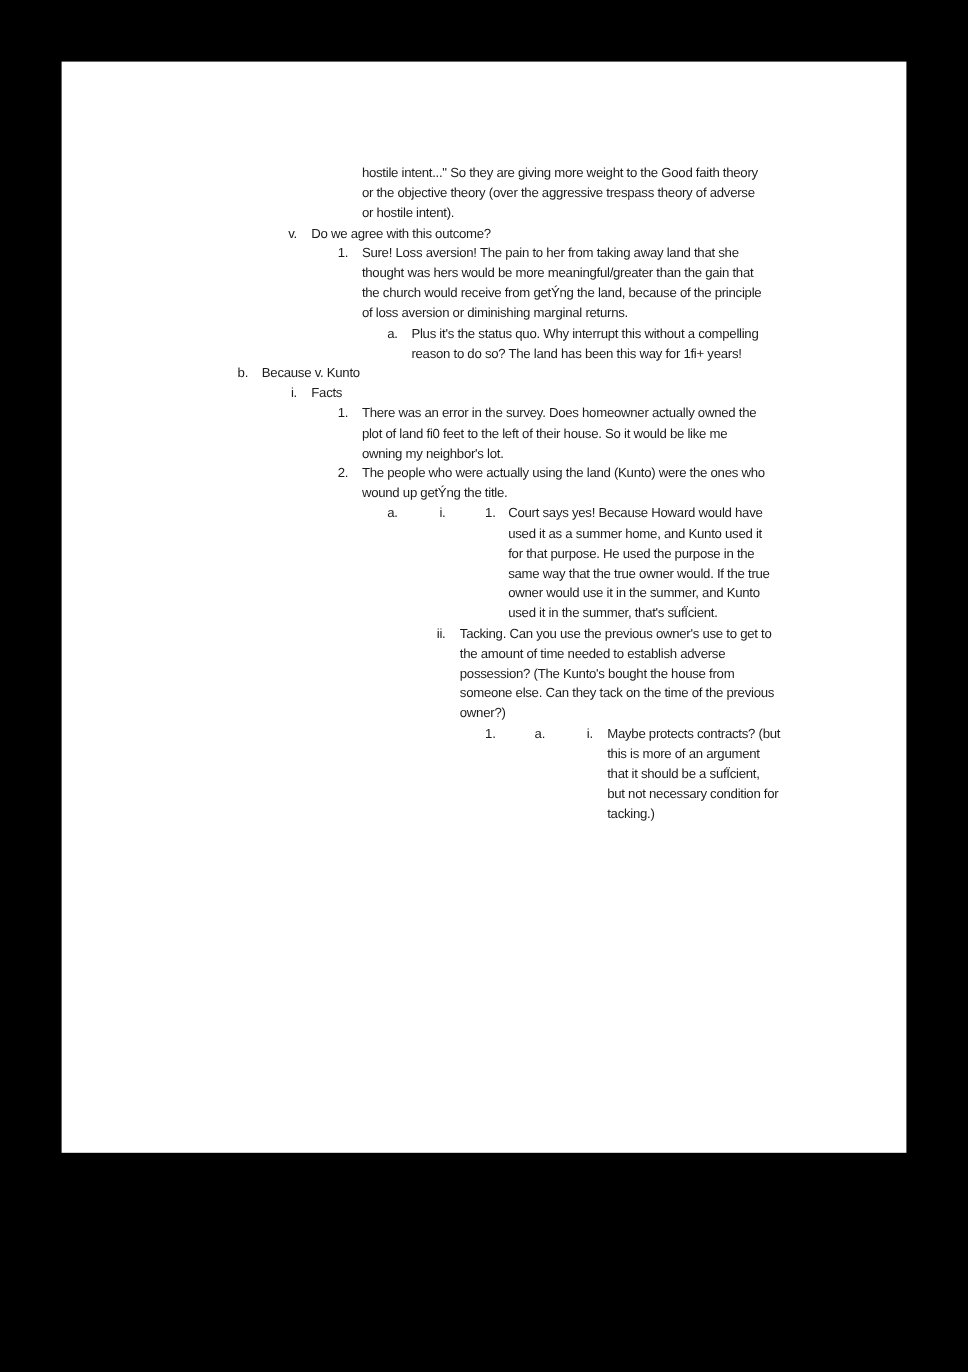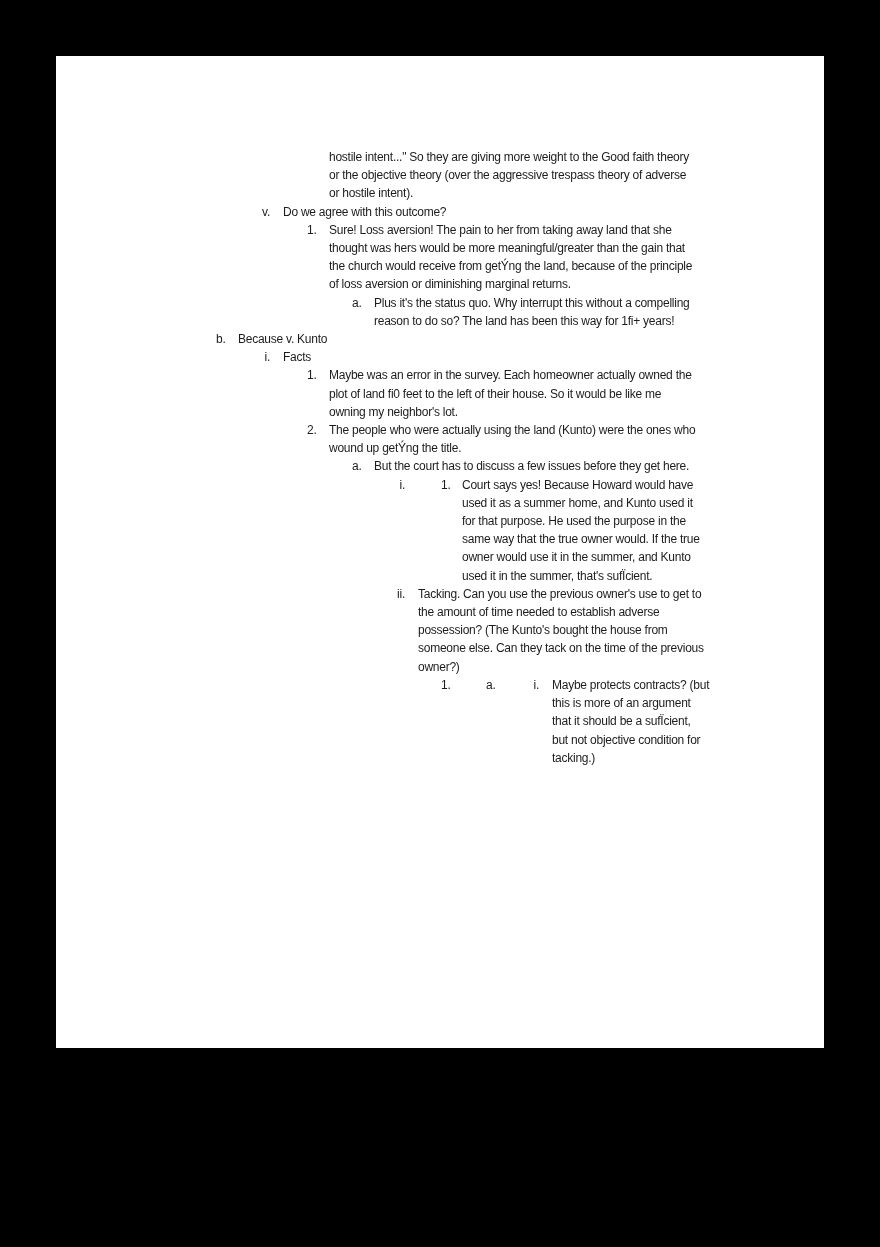--- a/index.html
+++ b/index.html
@@ -86,32 +86,31 @@
         <div class="li lv1">
           <span class="marker">b.</span>
           <span class="txt">Because v. Kunto</span>
         </div>
         <div class="li lv2">
           <span class="marker">i.</span>
           <span class="txt">Facts</span>
         </div>
         <div class="li lv3">
           <span class="marker">1.</span>
-          <span class="txt">Maybe was an error in the survey. Each homeowner actually owned the
+          <span class="txt">There was an error in the survey. Does homeowner actually owned the
 plot of land fi0 feet to the left of their house. So it would be like me
 owning my neighbor's lot.</span>
         </div>
         <div class="li lv3">
           <span class="marker">2.</span>
           <span class="txt">The people who were actually using the land (Kunto) were the ones who
 wound up getÝng the title.</span>
         </div>
         <div class="li lv4">
           <span class="marker">a.</span>
-          <span class="txt">But the court has to discuss a few issues before they get here.</span>
         </div>
         <div class="li lv5">
           <span class="marker">i.</span>
         </div>
         <div class="li lv6">
           <span class="marker">1.</span>
           <span class="txt">Court says yes! Because Howard would have
 used it as a summer home, and Kunto used it
 for that purpose. He used the purpose in the
 same way that the true owner would. If the true
@@ -130,18 +129,18 @@
           <span class="marker">1.</span>
         </div>
         <div class="li lv7">
           <span class="marker">a.</span>
         </div>
         <div class="li lv8">
           <span class="marker">i.</span>
           <span class="txt">Maybe protects contracts? (but
 this is more of an argument
 that it should be a sufÏcient,
-but not objective condition for
+but not necessary condition for
 tacking.)</span>
         </div>
       </div>
   </div>
 </div>
 
 </body></html>

